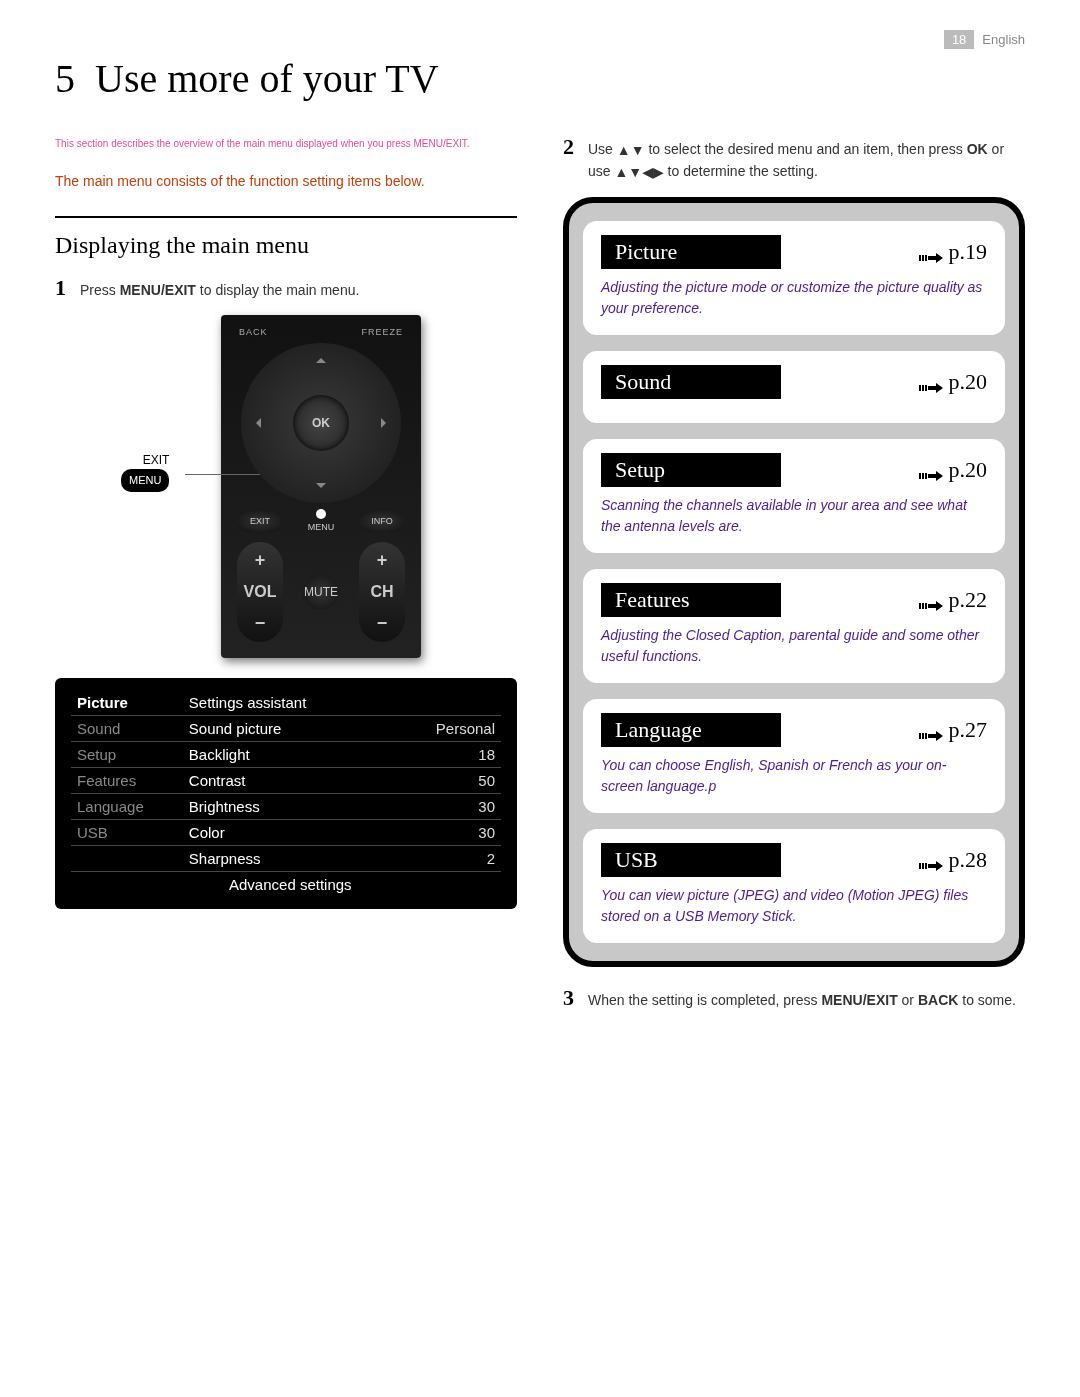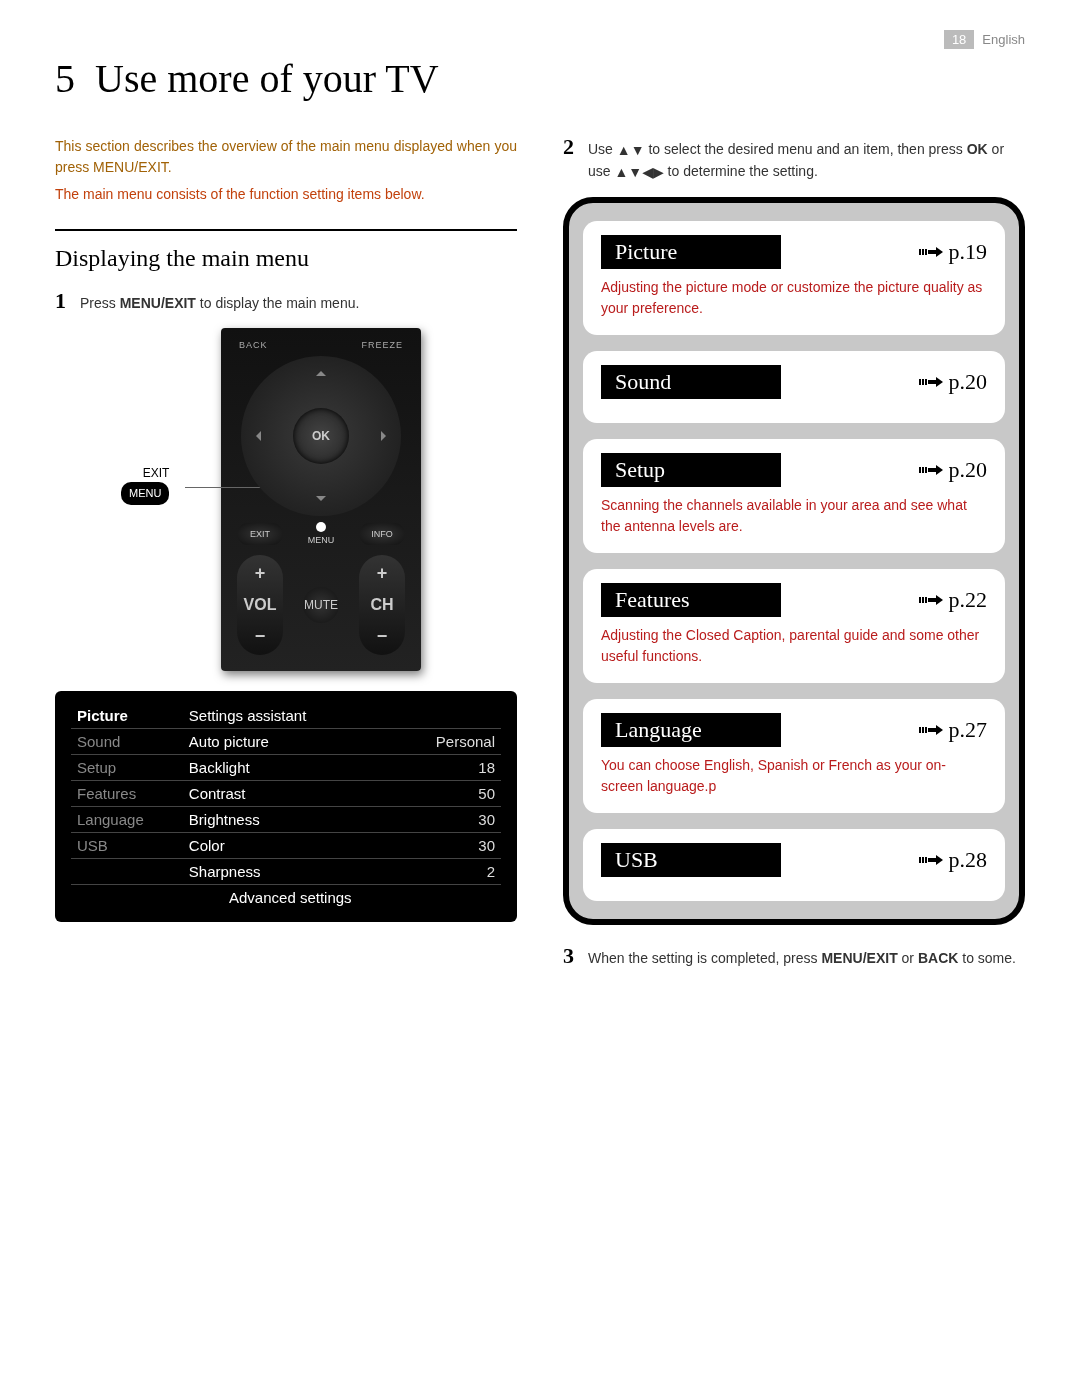--- a/index.html
+++ b/index.html
@@ -3,21 +3,21 @@
 <meta charset="utf-8">
 <style>
   * { box-sizing: border-box; margin: 0; padding: 0; }
   body { font-family: Arial, Helvetica, sans-serif; background: #fff; width: 1080px; margin: 0 auto; padding: 30px 55px 60px 55px; position: relative; }
   .page-header { display: flex; justify-content: flex-end; gap: 8px; font-size: 13px; margin-bottom: 6px; }
   .page-num { background: #bbb; color: #fff; padding: 2px 8px; }
   .lang { color: #888; align-self: center; }
   .chapter-title { font-family: Georgia, 'Times New Roman', serif; font-size: 40px; font-weight: 400; margin-bottom: 34px; }
   .columns { display: flex; gap: 46px; }
   .col { flex: 1; }
-  .intro { font-size: 14px; color: #a16207; line-height: 1.5; text-align: justify; margin-bottom: 6px; }
+  .intro { font-size: 10px; color: #ec4899; line-height: 1.5; text-align: justify; margin-bottom: 20px; }
   .intro2 { font-size: 14px; color: #c2410c; line-height: 1.5; margin-bottom: 24px; }
   .rule { border-top: 2px solid #000; margin-bottom: 14px; }
   .section-heading { font-family: Georgia, serif; font-size: 24px; font-weight: 400; margin-bottom: 18px; }
   .step-row { display: flex; align-items: flex-start; gap: 14px; margin-bottom: 14px; }
   .step-num { font-family: Georgia, serif; font-size: 22px; font-weight: bold; line-height: 1; }
   .step-text { font-size: 14px; color: #333; line-height: 1.5; padding-top: 3px; }
   .step-text .kw { font-weight: bold; }
 
   
   .remote-wrap { position: relative; width: 290px; margin: 8px auto 20px auto; }
@@ -51,23 +51,23 @@
   .osd .menu-col { width:26%; color:#888; }
   .osd .menu-col.active { color:#fff; font-weight:bold; }
   .osd .val-col { text-align:right; color:#ddd; width:24%; }
 
   
   .panel { border:6px solid #000; border-radius:30px; padding:18px 14px; background:#c8c8c8; }
   .card { background:#fff; border-radius:14px; padding:14px 18px 16px 18px; margin-bottom:16px; }
   .card:last-child { margin-bottom:0; }
   .card-head { display:flex; justify-content:space-between; align-items:center; margin-bottom:8px; }
   .card-title { background:#000; color:#fff; font-family:Georgia,serif; font-size:22px; padding:4px 14px; width:180px; }
-  .card-page { font-family:Georgia,serif; font-size:22px; display:flex; align-items:center; gap:6px; }
+  .card-page { font-family:Georgia,serif; font-size:22px; display:flex; align-items:flex-end; gap:6px; }
   .goto-icon svg { display:block; }
-  .card-desc { font-size:14px; color:#b91c1c; line-height:1.5; }
+  .card-desc { font-size:14px; color:#4c1d95; line-height:1.5;font-style:italic; }
   .arrow-sym { display:inline-block; font-size:14px; vertical-align:-1px; }
 </style>
 </head>
 <body>
 
 <div class="page-header">
   <span class="page-num">18</span>
   <span class="lang">English</span>
 </div>
 
@@ -140,21 +140,21 @@
     <div class="osd">
       <table>
         <tbody>
             <tr>
               <td class="menu-col active">Picture</td>
               <td>Settings assistant</td>
               <td class="val-col"></td>
             </tr>
         <tr>
               <td class="menu-col">Sound</td>
-              <td>Auto picture</td>
+              <td>Sound picture</td>
               <td class="val-col">Personal</td>
             </tr>
         <tr>
               <td class="menu-col">Setup</td>
               <td>Backlight</td>
               <td class="val-col">18</td>
             </tr>
         <tr>
               <td class="menu-col">Features</td>
               <td>Contrast</td>
@@ -292,20 +292,21 @@
                   <rect x="0" y="4" width="2" height="6" fill="#000"></rect>
                   <rect x="3" y="4" width="2" height="6" fill="#000"></rect>
                   <rect x="6" y="4" width="2" height="6" fill="#000"></rect>
                   <rect x="9" y="5" width="8" height="4" fill="#000"></rect>
                   <polygon points="17,2 24,7 17,12" fill="#000"></polygon>
                 </svg>
               </span>
               <span>p.28</span>
             </div>
           </div>
+          <div class="card-desc">You can view picture (JPEG) and video (Motion JPEG) files stored on a USB Memory Stick.</div>
         </div>
       </div>
 
     <div class="step-row" style="margin-top:20px;">
       <div class="step-num">3</div>
       <div class="step-text">
         <span>When the setting is completed, press </span><span class="kw">MENU/EXIT</span><span> or </span><span class="kw">BACK</span><span> to some.</span>
       </div>
     </div>
   </div>

